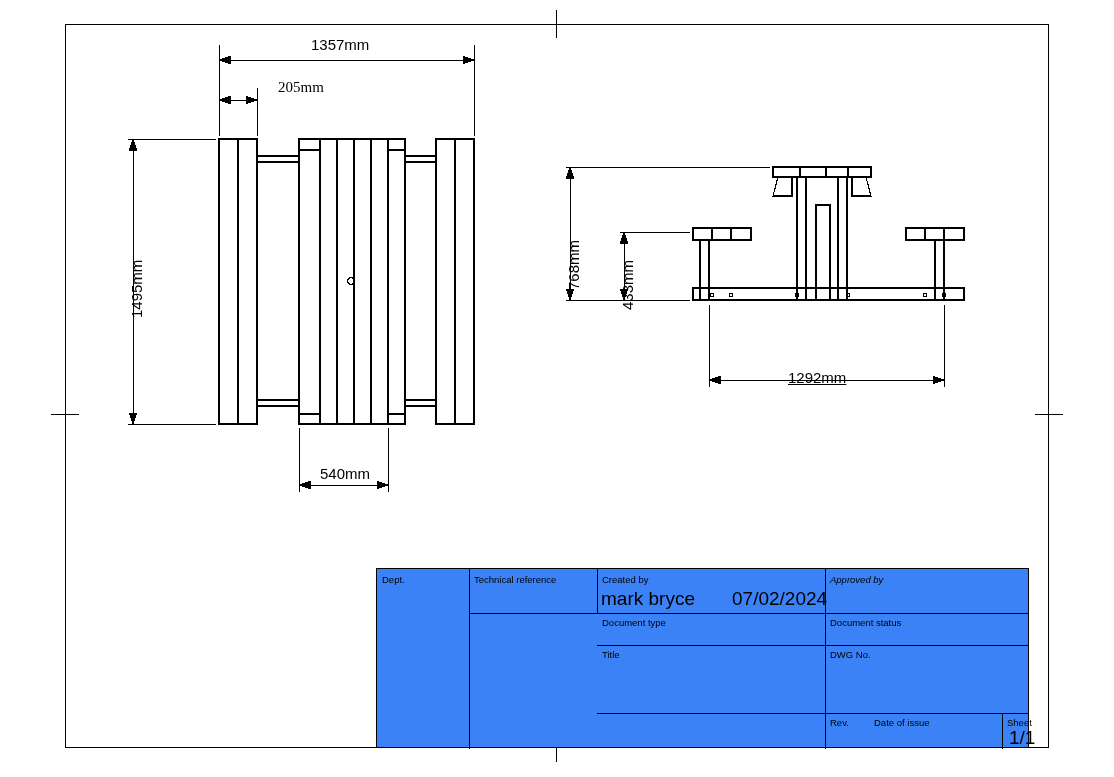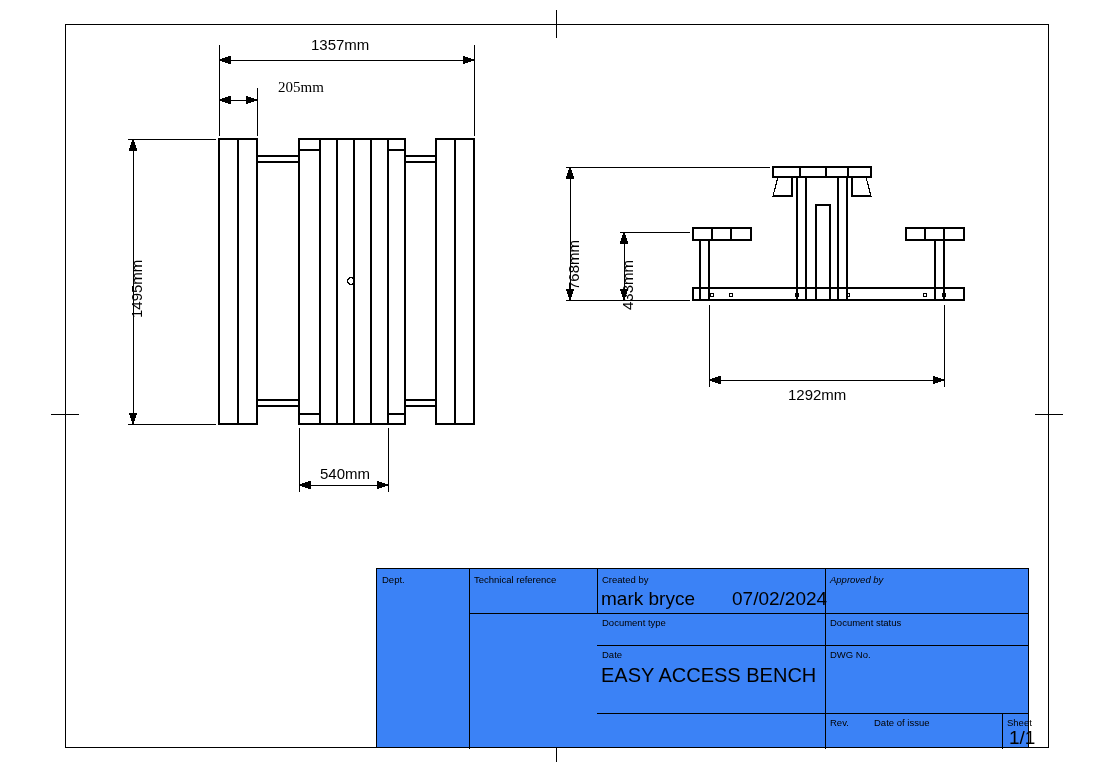--- a/index.html
+++ b/index.html
@@ -217,45 +217,44 @@
     </g>
   </svg>
 
   <div class="dimlabel" style="left:311px; top:36px;">1357mm</div>
   <div class="dimlabel" style="left:278px; top:79px;font-family:Liberation Serif, serif;">205mm</div>
   <div class="dimlabel vert" style="left:128px; top:318px;">1495mm</div>
   <div class="dimlabel" style="left:320px; top:465px;text-align:center;">540mm</div>
 
   <div class="dimlabel vert" style="left:565px; top:290px;">768mm</div>
   <div class="dimlabel vert" style="left:619px; top:310px;">433mm</div>
-  <div class="dimlabel" style="left:788px; top:386px;">1292mm</div>
+  <div class="dimlabel" style="left:788px; top:369px;text-decoration:underline;">1292mm</div>
 
   <div id="titleblock">
 
     <div class="vline" style="left:92px; top:0; height:180px;"></div>
     <div class="vline" style="left:220px; top:0; height:44px;"></div>
     <div class="vline" style="left:448px; top:0; height:180px;"></div>
     <div class="vline" style="left:92px; top:144px; height:36px;"></div>
     <div class="vline" style="left:625px; top:144px; height:36px;"></div>
 
     <div class="hline" style="left:92px; top:44px; width:560px;"></div>
     <div class="hline" style="left:220px; top:76px; width:432px;"></div>
     <div class="hline" style="left:220px; top:144px; width:432px;"></div>
 
     <div class="cap" style="left:5px; top:5px;">Dept.</div>
     <div class="cap" style="left:97px; top:5px;">Technical reference</div>
     <div class="cap" style="left:225px; top:5px;">Created by</div>
     <div class="cap" style="left:453px; top:5px;font-style:italic;">Approved by</div>
     <div class="cap" style="left:225px; top:48px;">Document type</div>
     <div class="cap" style="left:453px; top:48px;">Document status</div>
-    <div class="cap" style="left:225px; top:80px;">Date</div>
+    <div class="cap" style="left:225px; top:80px;">Title</div>
     <div class="cap" style="left:453px; top:80px;text-align:right;">DWG No.</div>
     <div class="cap" style="left:453px; top:148px;">Rev.</div>
     <div class="cap" style="left:497px; top:148px;">Date of issue</div>
     <div class="cap" style="left:630px; top:148px;">Sheet</div>
 
     <div class="val" style="left:224px; top:19px;">mark bryce</div>
     <div class="val" style="left:355px; top:19px;">07/02/2024</div>
-    <div class="val big" style="left:224px; top:95px;">EASY ACCESS BENCH</div>
     <div class="val" style="left:632px; top:158px;">1/1</div>
   </div>
 
 </div>
 
 </body></html>

